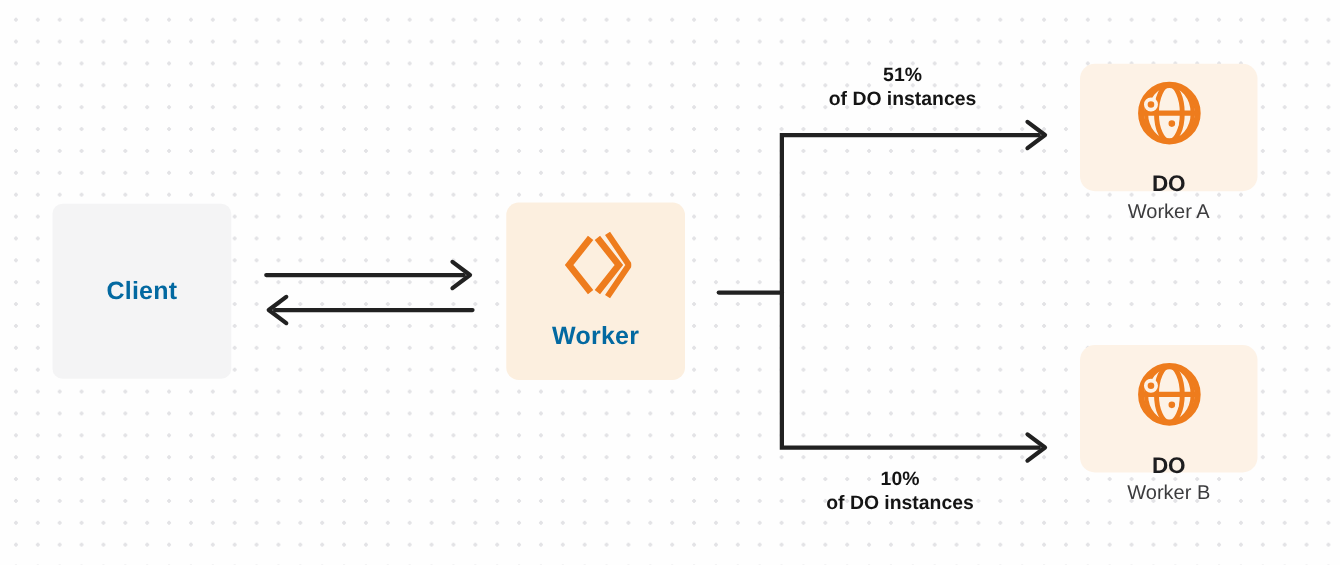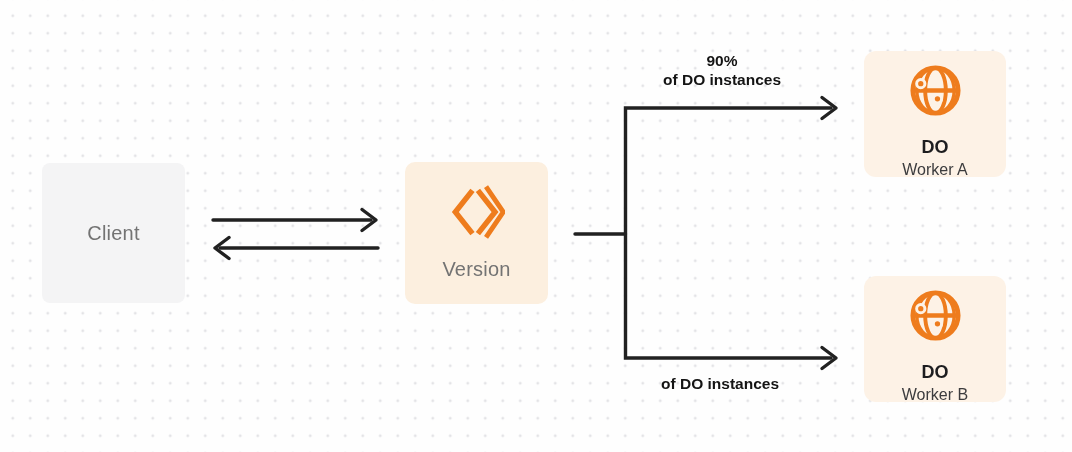--- a/index.html
+++ b/index.html
@@ -41,32 +41,32 @@
   .node-worker {
     left: 405px; top: 162px;
     width: 143px; height: 142px;
     background: #fcefdf;
     border-radius: 10px;
     justify-content: flex-start;
     padding-top: 21px;
   }
   .node-do {
     left: 864px;
-    width: 142px; height: 126px;
+    width: 142px; height: 102px;
     background: #fdf2e6;
     border-radius: 12px;
     justify-content: flex-start;
     padding-top: 12px;
   }
   .node-do-a { top: 51px; }
   .node-do-b { top: 276px; }
   .node-label {
     font-size: 20px;
-    font-weight: 400;
-    color: #737373;
+    font-weight: 700;
+    color: #0369a1;
     letter-spacing: 0.2px;
   }
   .worker-label { margin-top: 17px; }
   .icon { display: block; line-height: 0; }
   .do-title {
     margin-top: 19px;
     font-size: 18px;
     font-weight: 700;
     color: #1d1d1f;
     line-height: 20px;
@@ -122,29 +122,30 @@
   </div>
 
   <div class="node node-worker">
     <span class="icon">
       <svg width="56" height="58" viewBox="0 0 62 62" xmlns="http://www.w3.org/2000/svg" fill="none" stroke="#ee7c1d" stroke-width="6" stroke-linecap="butt" stroke-linejoin="miter">
         <polyline points="26,7 7,31 26,55"></polyline>
         <polyline points="32,7 51,31 32,55"></polyline>
         <polyline points="41,3 60,31 41,59" stroke-width="5.4"></polyline>
       </svg>
     </span>
-    <span class="node-label worker-label">Version</span>
+    <span class="node-label worker-label">Worker</span>
   </div>
 
   <div class="branch-label branch-label-top">
-    <div>90%</div>
+    <div>51%</div>
     <div>of DO instances</div>
   </div>
 
   <div class="branch-label branch-label-bottom">
+    <div>10%</div>
     <div>of DO instances</div>
   </div>
 
   <div class="node node-do node-do-a">
     <span class="icon">
       <svg width="55" height="55" viewBox="0 0 56 56" xmlns="http://www.w3.org/2000/svg">
         <g fill="none" stroke="#ee7c1d" stroke-linecap="round">
           <circle cx="28" cy="28" r="23" stroke-width="5"></circle>
           <ellipse cx="28" cy="28" rx="10.5" ry="23" stroke-width="4"></ellipse>
           <ellipse cx="28" cy="28" rx="19" ry="23" stroke-width="3.4"></ellipse>

